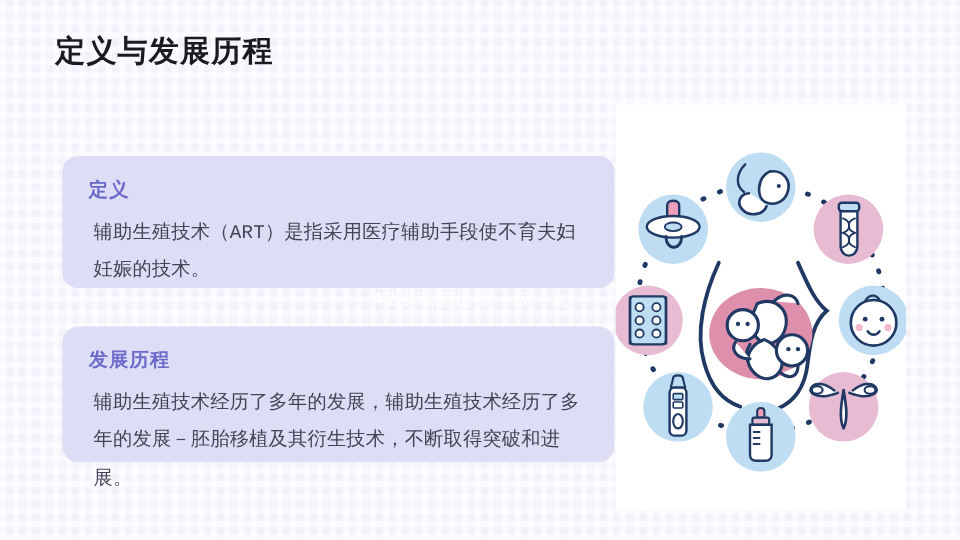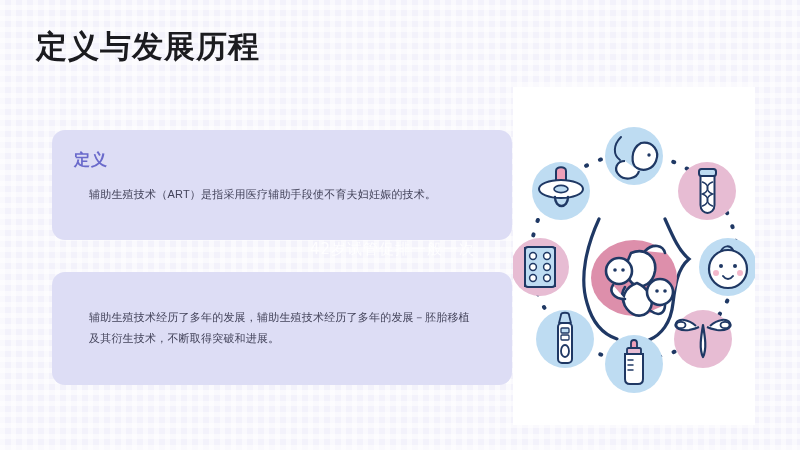--- a/index.html
+++ b/index.html
@@ -21,23 +21,23 @@
     background-color: #f3f2fb;
     background-image:
       repeating-linear-gradient(0deg,  rgba(255,255,255,0.55) 0px, rgba(255,255,255,0.55) 5px, rgba(255,255,255,0.0) 5px, rgba(255,255,255,0.0) 11px),
       repeating-linear-gradient(90deg, rgba(255,255,255,0.55) 0px, rgba(255,255,255,0.55) 5px, rgba(255,255,255,0.0) 5px, rgba(255,255,255,0.0) 11px);
     overflow: hidden;
   }
 
   
   #page-title {
     position: absolute;
-    left: 36px;
+    left: 46px;
     top: 26px;
-    font-size: 31px;
+    font-size: 25px;
     font-weight: 700;
     letter-spacing: 1px;
     color: #1b1b1f;
     font-family: "DejaVu Sans", "Liberation Sans", sans-serif;
     white-space: nowrap;
   }
 
   
   .card {
     position: absolute;
@@ -50,30 +50,30 @@
   }
   #card-definition { top: 130px; height: 110px; }
   #card-history    { top: 272px; height: 113px; }
 
   .card-heading {
     font-size: 16px;
     font-weight: 600;
     color: #6a6acb;
     letter-spacing: 1px;
     margin: 0 0 10px 0;
-    font-family: Liberation Sans, sans-serif;
+    font-family: Liberation Mono, monospace;
     line-height: 1.2;
   }
   .card-body {
-    font-size: 11px;
+    font-size: 16px;
     line-height: 1.95;
     color: #43435a;
-    margin: 15px;
+    margin: 4px;
     letter-spacing: 0.2px;
-    font-family: Liberation Sans, sans-serif;
+    font-family: Liberation Mono, monospace;
   }
 
   
   #watermark {
     position: absolute;
     left: 310px;
     top: 240px;
     font-size: 15px;
     color: rgba(255,255,255,0.86);
     letter-spacing: 1px;
@@ -105,20 +105,21 @@
   <div id="page-title">定义与发展历程</div>
 
   <div id="watermark">42岁试管促排一般一次</div>
 
   <div class="card" id="card-definition">
     <div class="card-heading">定义</div>
     <div class="card-body">辅助生殖技术（ART）是指采用医疗辅助手段使不育夫妇妊娠的技术。</div>
   </div>
 
   <div class="card" id="card-history">
+    <div class="card-heading">发展历程</div>
     <div class="card-body">辅助生殖技术经历了多年的发展，辅助生殖技术经历了多年的发展－胚胎移植及其衍生技术，不断取得突破和进展。</div>
   </div>
 
   <div id="illustration-panel">
 
     <svg id="illustration-svg" viewBox="0 0 242 338" xmlns="http://www.w3.org/2000/svg">
 
       <g>
         <circle cx="121" cy="170" r="103" fill="none" stroke="#1f3864" stroke-width="4" stroke-linecap="round" stroke-dasharray="1 14"></circle>
       </g>

